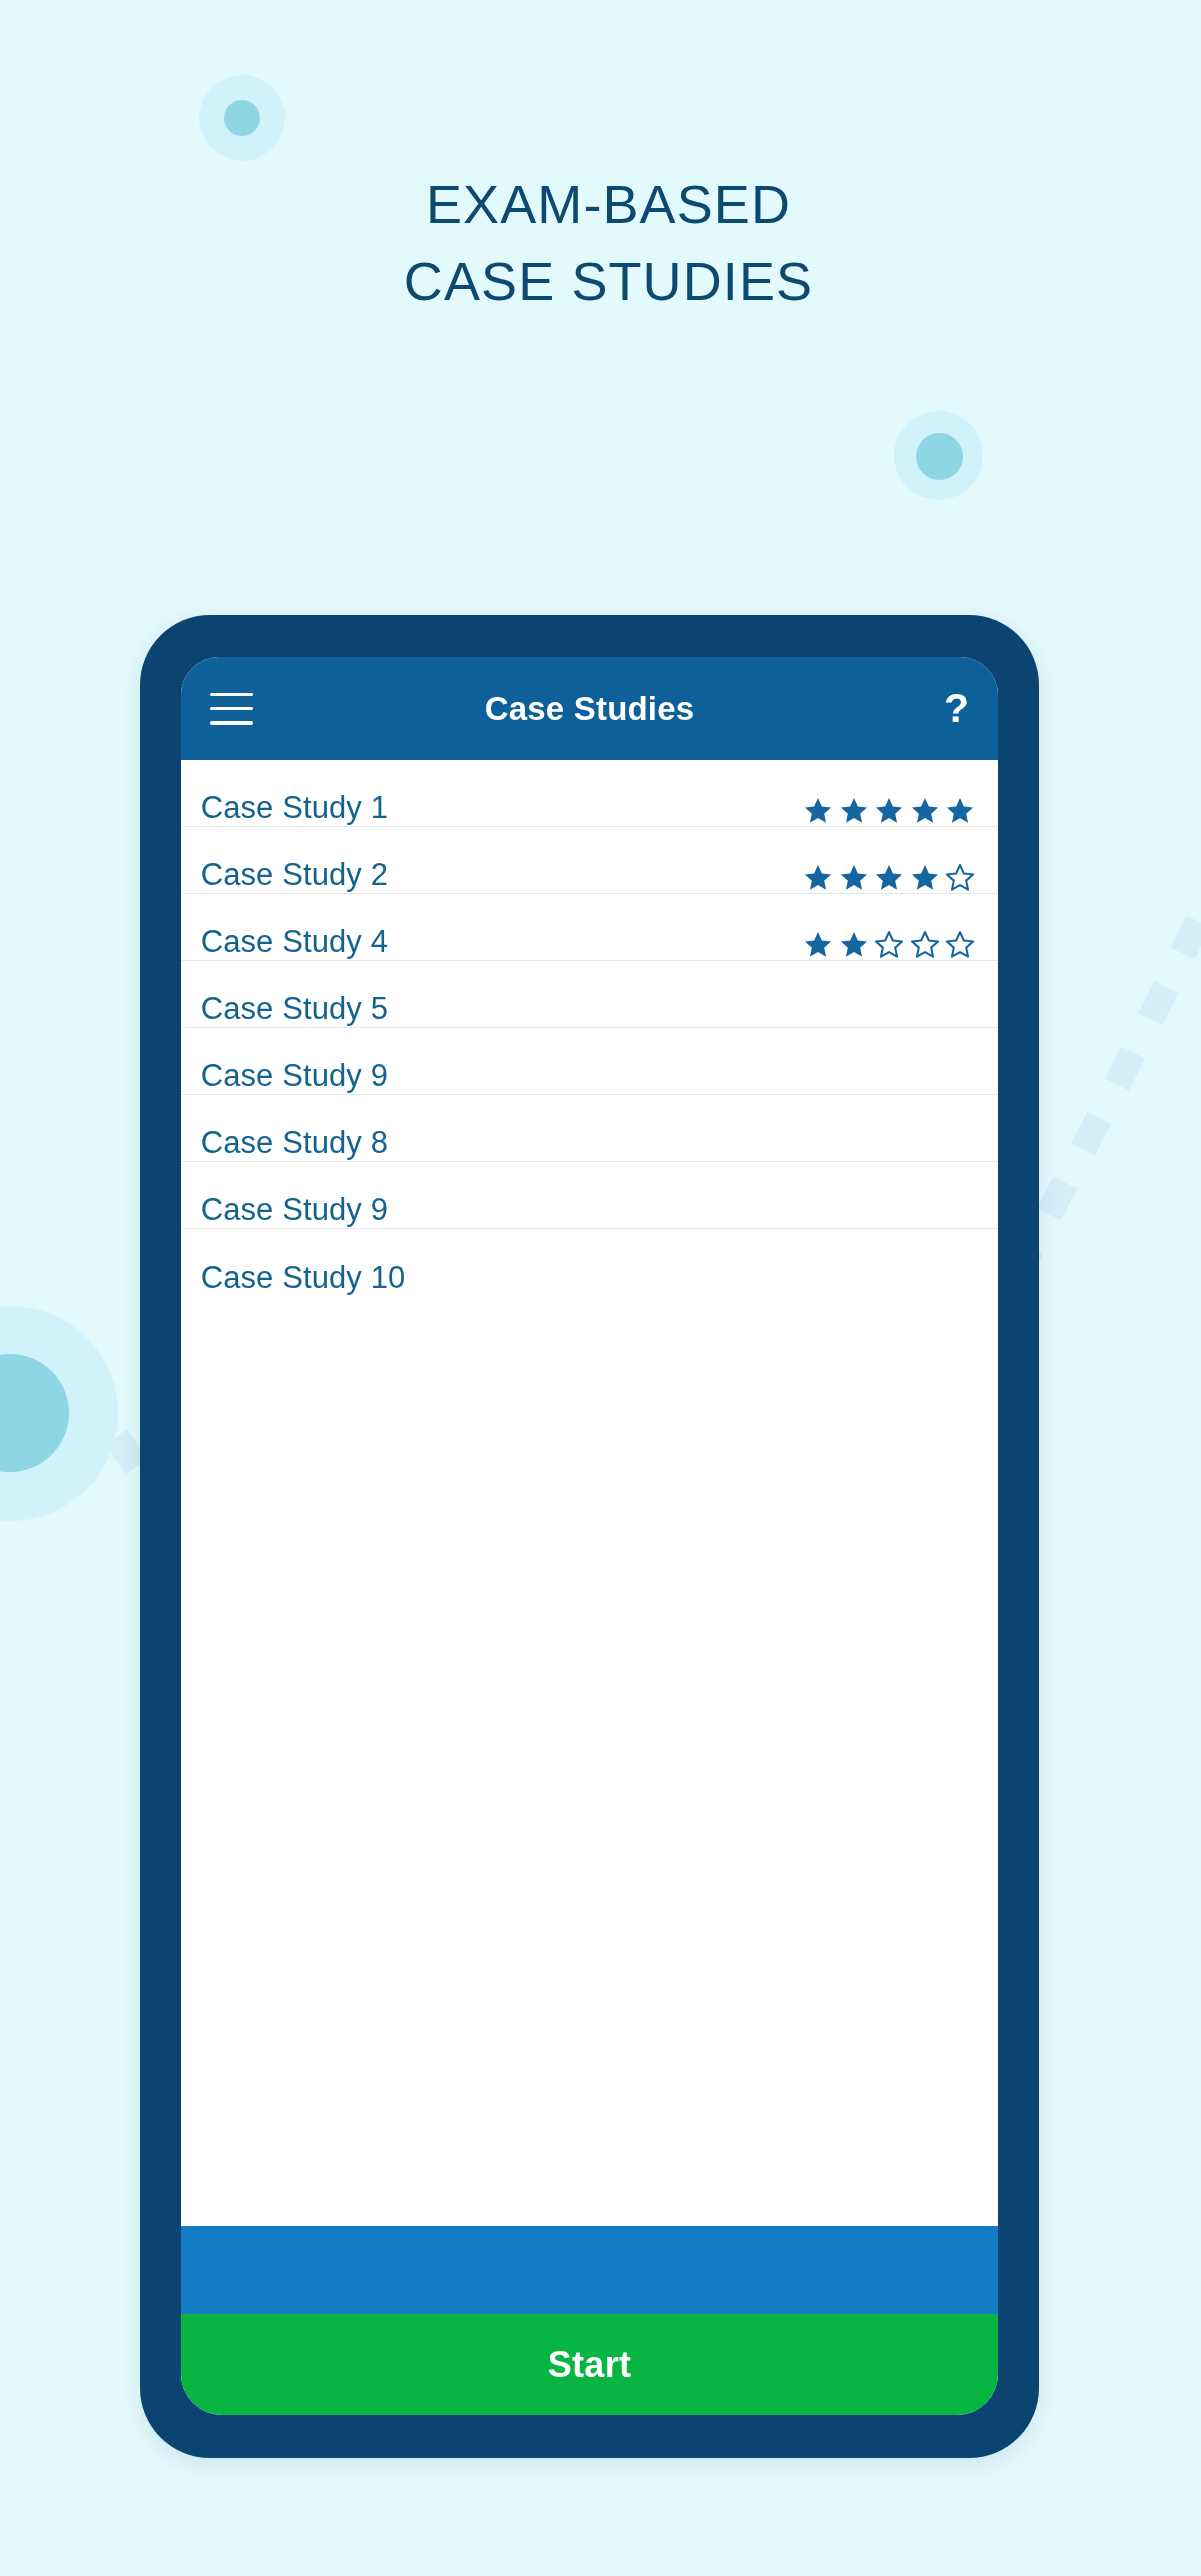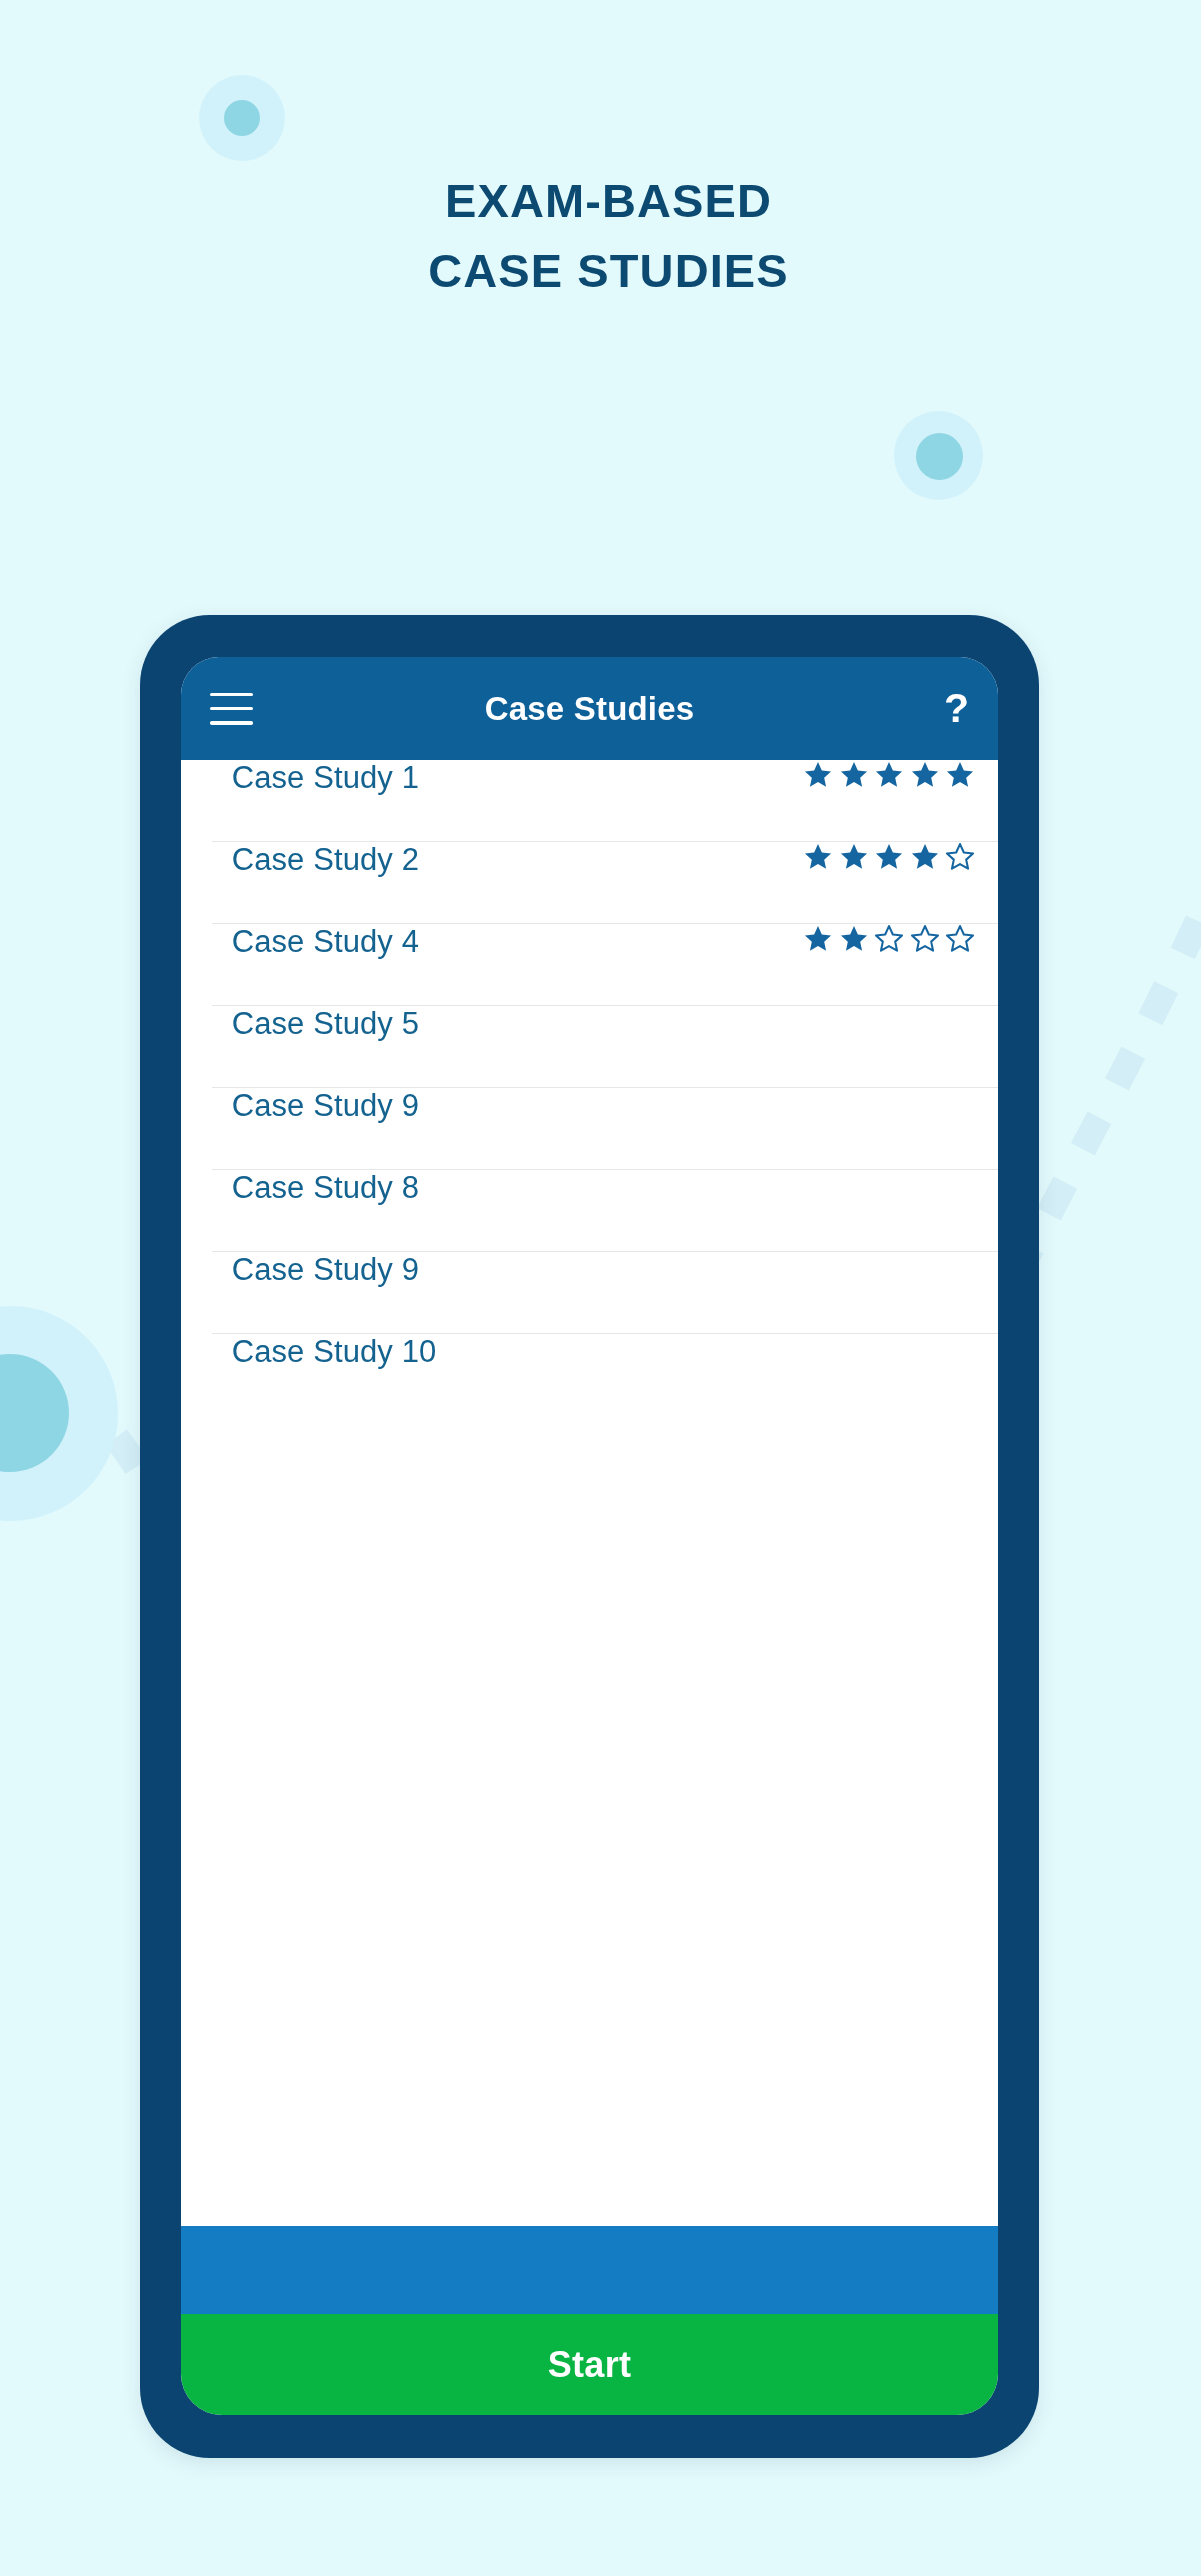--- a/index.html
+++ b/index.html
@@ -75,22 +75,22 @@
   }
 
   
   .title-block {
     position: absolute;
     left: 0; right: 0;
     top: 177px;
     text-align: center;
   }
   .title-line {
-    font-size: 47px;
-    font-weight: bold;
+    font-size: 54px;
+    font-weight: normal;
     letter-spacing: 1.1px;
     line-height: 1.0;
     color: #0d4a72;
     font-family: "Liberation Sans", sans-serif;
     padding-left: 16px;
   }
   .title-line + .title-line { margin-top: 23px; }
 
   
   .phone {
@@ -162,28 +162,27 @@
     z-index: 2;
   }
 
   
   .case-list {
     flex: 1 1 auto;
     background: #ffffff;
     overflow: hidden;
   }
   .case-row {
-    height: 82px;
-    display: flex;
-    align-items: flex-start;
+    height: 67px;
+    display: flex;
+    align-items: flex-end;
     padding: 0 23px 0 19.7px;
     border-bottom: 1.8px solid #e4e6e8;
     cursor: pointer;
     background: #ffffff;
-    margin-left: 31px;
   }
   .case-row:last-child { border-bottom: none; }
   .case-label {
     color: #14628f;
     font-size: 31px;
     letter-spacing: 0.1px;
   }
   .stars {
     margin-left: auto;
     display: flex;

